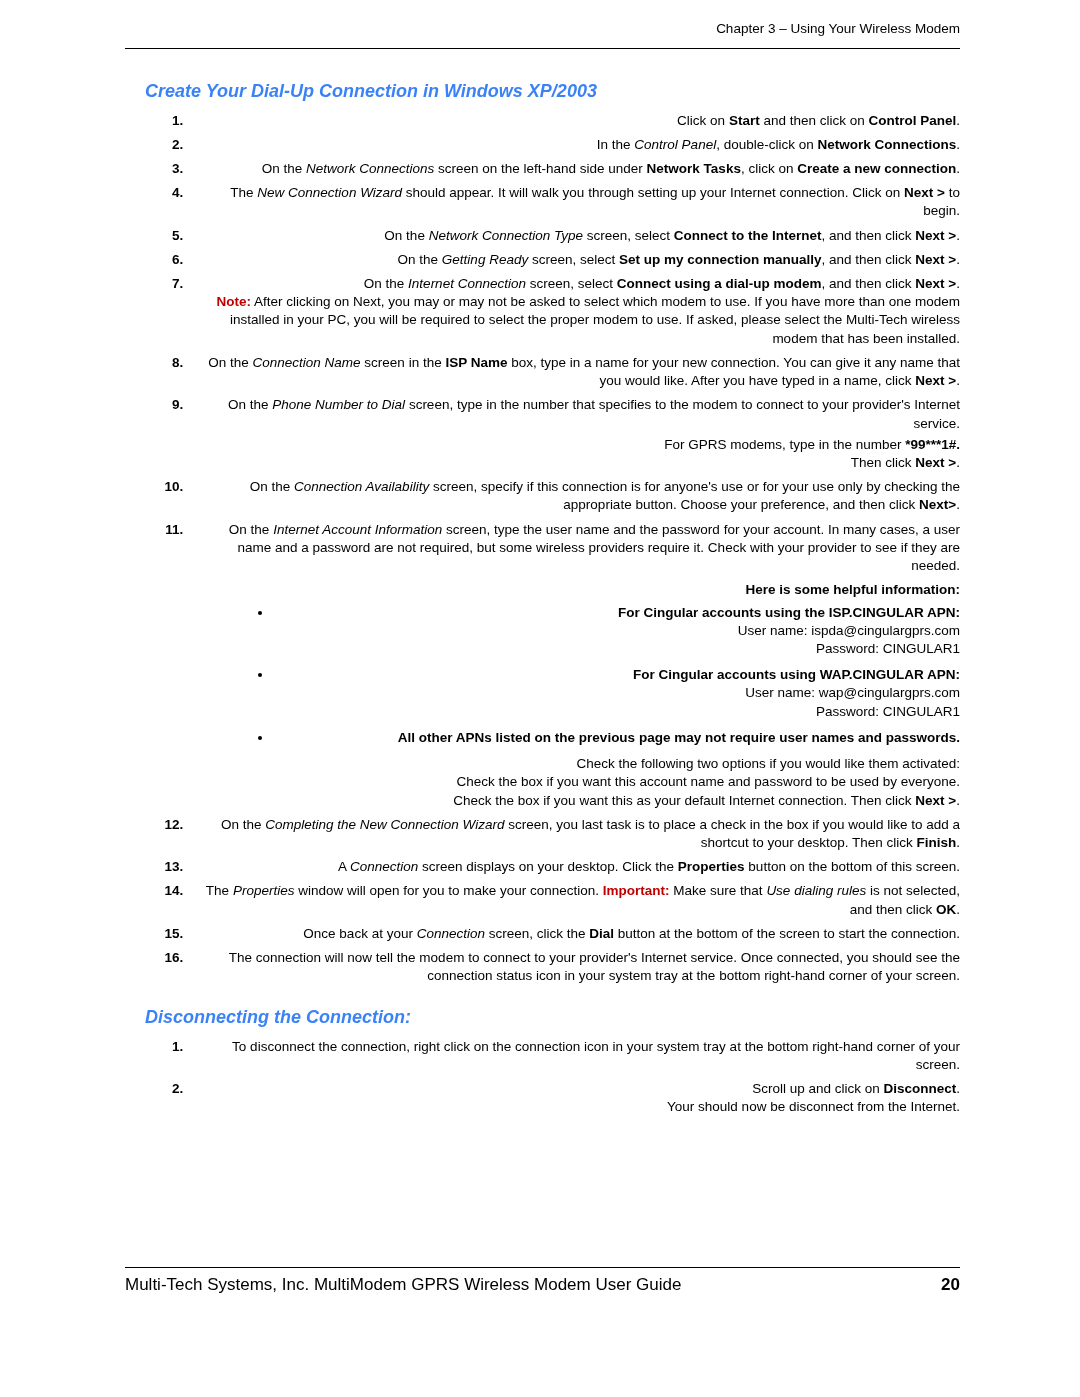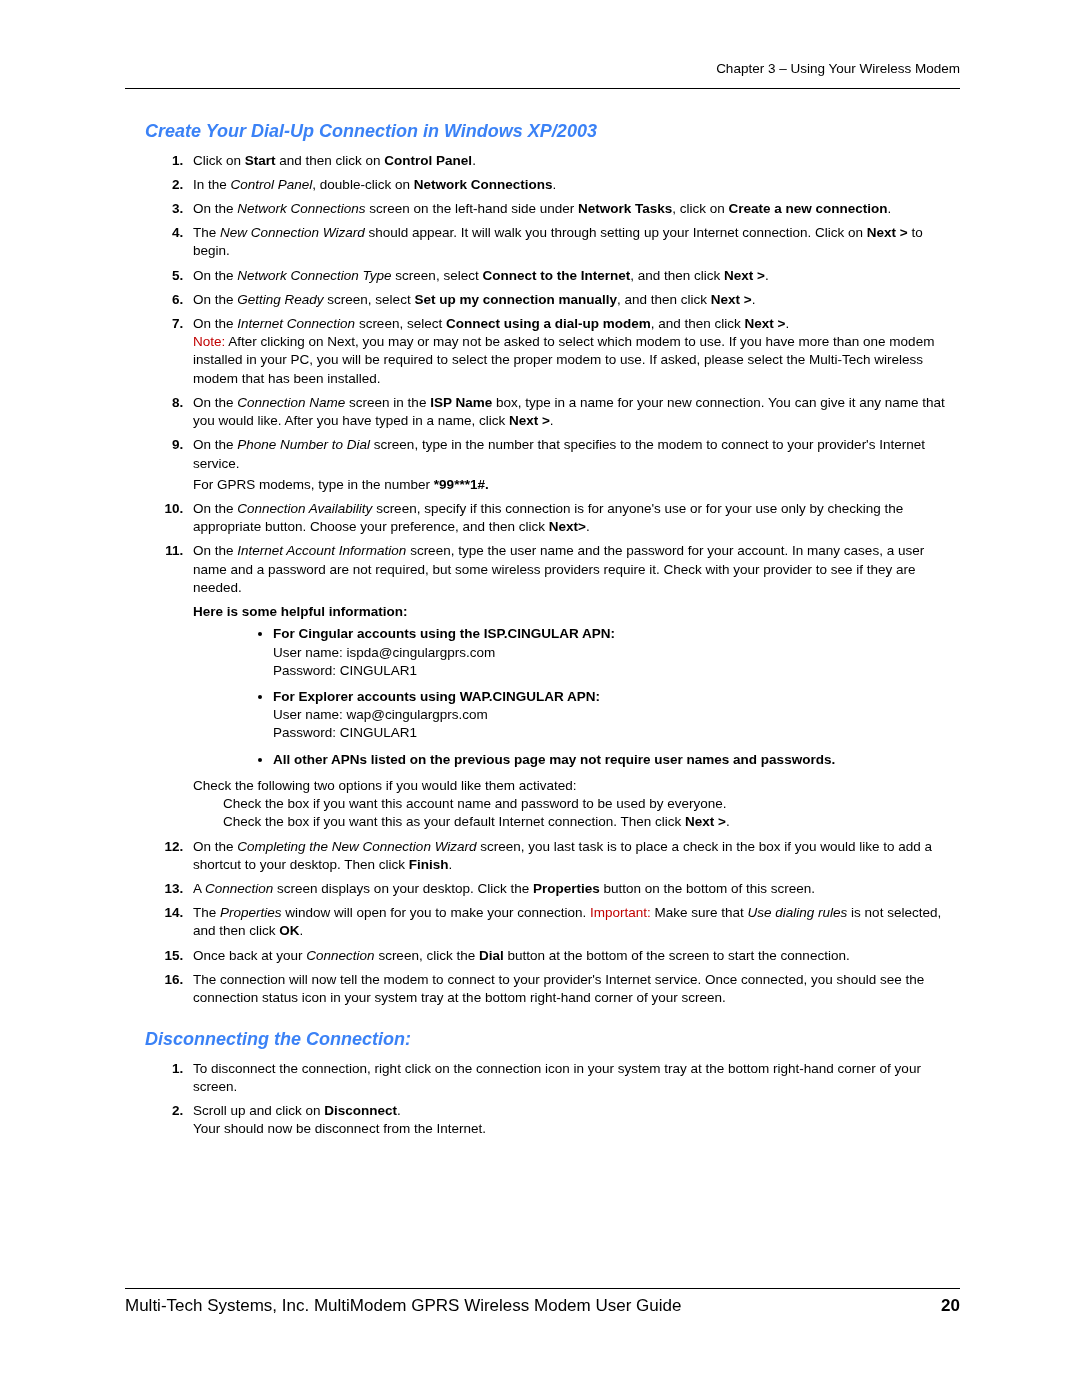--- a/index.html
+++ b/index.html
@@ -7,21 +7,21 @@
     font-size: 13.5px;
     line-height: 1.35;
     color: #000;
     margin: 0;
     padding: 0;
     background: #fff;
   }
   .page {
     width: 1080px;
     min-height: 1397px;
-    padding: 60px 120px 40px 125px;
+    padding: 20px 120px 40px 125px;
     box-sizing: border-box;
     position: relative;
   }
   .header {
     text-align: right;
     font-size: 13.5px;
     margin-bottom: 10px;
   }
   .hr-top {
     border: none;
@@ -36,20 +36,21 @@
   .section-title {
     color: #3b82f6;
     font-weight: bold;
     font-style: italic;
     font-size: 18px;
     margin: 0 0 8px 20px;
   }
   ol.main {
     margin: 0 0 0 22px;
     padding-left: 40px;
+    text-align: right;
   }
   ol.main > li {
     margin-bottom: 6px;
     padding-left: 6px;
   }
   ol.main > li::marker {
     font-weight: bold;
   }
   .sub-indent {
     margin-top: 3px;
@@ -66,21 +67,21 @@
   .footer {
     display: flex;
     justify-content: space-between;
     font-size: 17px;
   }
   .footer .pg {
     font-weight: bold;
   }
   b { font-weight: bold; }
   i { font-style: italic; }
-  .red { color: #c00000; font-weight: normal; }
+  .red { color: #c00000; font-weight: bold; }
   .block { display: block; }
   .mt6 { margin-top: 6px; }
   .check-lines { margin-left: 30px; }
 </style>
 </head>
 <body>
 <div class="page">
 
 <div class="header">Chapter 3 – Using Your Wireless Modem</div>
 <hr class="hr-top">
@@ -94,33 +95,34 @@
   <li><span>The </span><i>New Connection Wizard</i><span> should appear. It will walk you through setting up your Internet connection. Click on </span><b>Next &gt;</b><span> to begin.</span></li>
   <li><span>On the </span><i>Network Connection Type</i><span> screen, select </span><b>Connect to the Internet</b><span>, and then click </span><b>Next &gt;</b><span>.</span></li>
   <li><span>On the </span><i>Getting Ready</i><span> screen, select </span><b>Set up my connection manually</b><span>, and then click </span><b>Next &gt;</b><span>.</span></li>
   <li><span>On the </span><i>Internet Connection</i><span> screen, select </span><b>Connect using a dial-up modem</b><span>, and then click </span><b>Next &gt;</b><span>.</span>
     <span class="block"><span class="red">Note:</span><span> After clicking on Next, you may or may not be asked to select which modem to use. If you have more than one modem installed in your PC, you will be required to select the proper modem to use. If asked, please select the Multi-Tech wireless modem that has been installed.</span></span>
   </li>
   <li><span>On the </span><i>Connection Name</i><span> screen in the </span><b>ISP Name</b><span> box, type in a name for your new connection. You can give it any name that you would like. After you have typed in a name, click </span><b>Next &gt;</b><span>.</span></li>
   <li><span>On the </span><i>Phone Number to Dial</i><span> screen, type in the number that specifies to the modem to connect to your provider's Internet service.</span>
     <div class="sub-indent">
       <span>For GPRS modems, type in the number </span><b>*99***1#.</b>
+      <span class="block"><span>Then click </span><b>Next &gt;</b><span>.</span></span>
     </div>
   </li>
   <li><span>On the </span><i>Connection Availability</i><span> screen, specify if this connection is for anyone's use or for your use only by checking the appropriate button. Choose your preference, and then click </span><b>Next&gt;</b><span>.</span></li>
   <li><span>On the </span><i>Internet Account Information</i><span> screen, type the user name and the password for your account. In many cases, a user name and a password are not required, but some wireless providers require it. Check with your provider to see if they are needed.</span>
     <div class="mt6"><b>Here is some helpful information:</b></div>
     <ul class="bullets">
       <li>
         <b>For Cingular accounts using the ISP.CINGULAR APN:</b>
         <span class="block">User name: ispda@cingulargprs.com</span>
         <span class="block">Password: CINGULAR1</span>
       </li>
       <li>
-        <b>For Explorer accounts using WAP.CINGULAR APN:</b>
+        <b>For Cingular accounts using WAP.CINGULAR APN:</b>
         <span class="block">User name: wap@cingulargprs.com</span>
         <span class="block">Password: CINGULAR1</span>
       </li>
       <li>
         <b>All other APNs listed on the previous page may not require user names and passwords.</b>
       </li>
     </ul>
     <div>Check the following two options if you would like them activated:</div>
     <div class="check-lines">Check the box if you want this account name and password to be used by everyone.</div>
     <div class="check-lines"><span>Check the box if you want this as your default Internet connection. Then click </span><b>Next &gt;</b><span>.</span></div>

